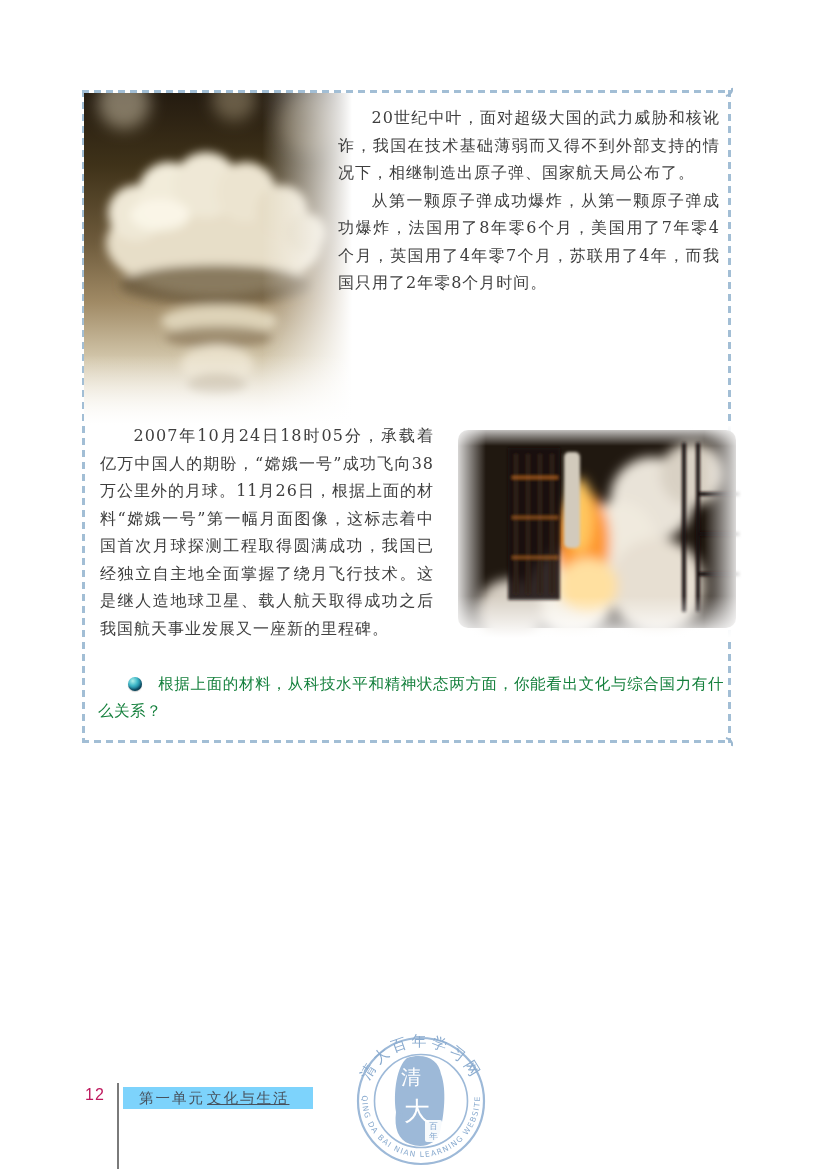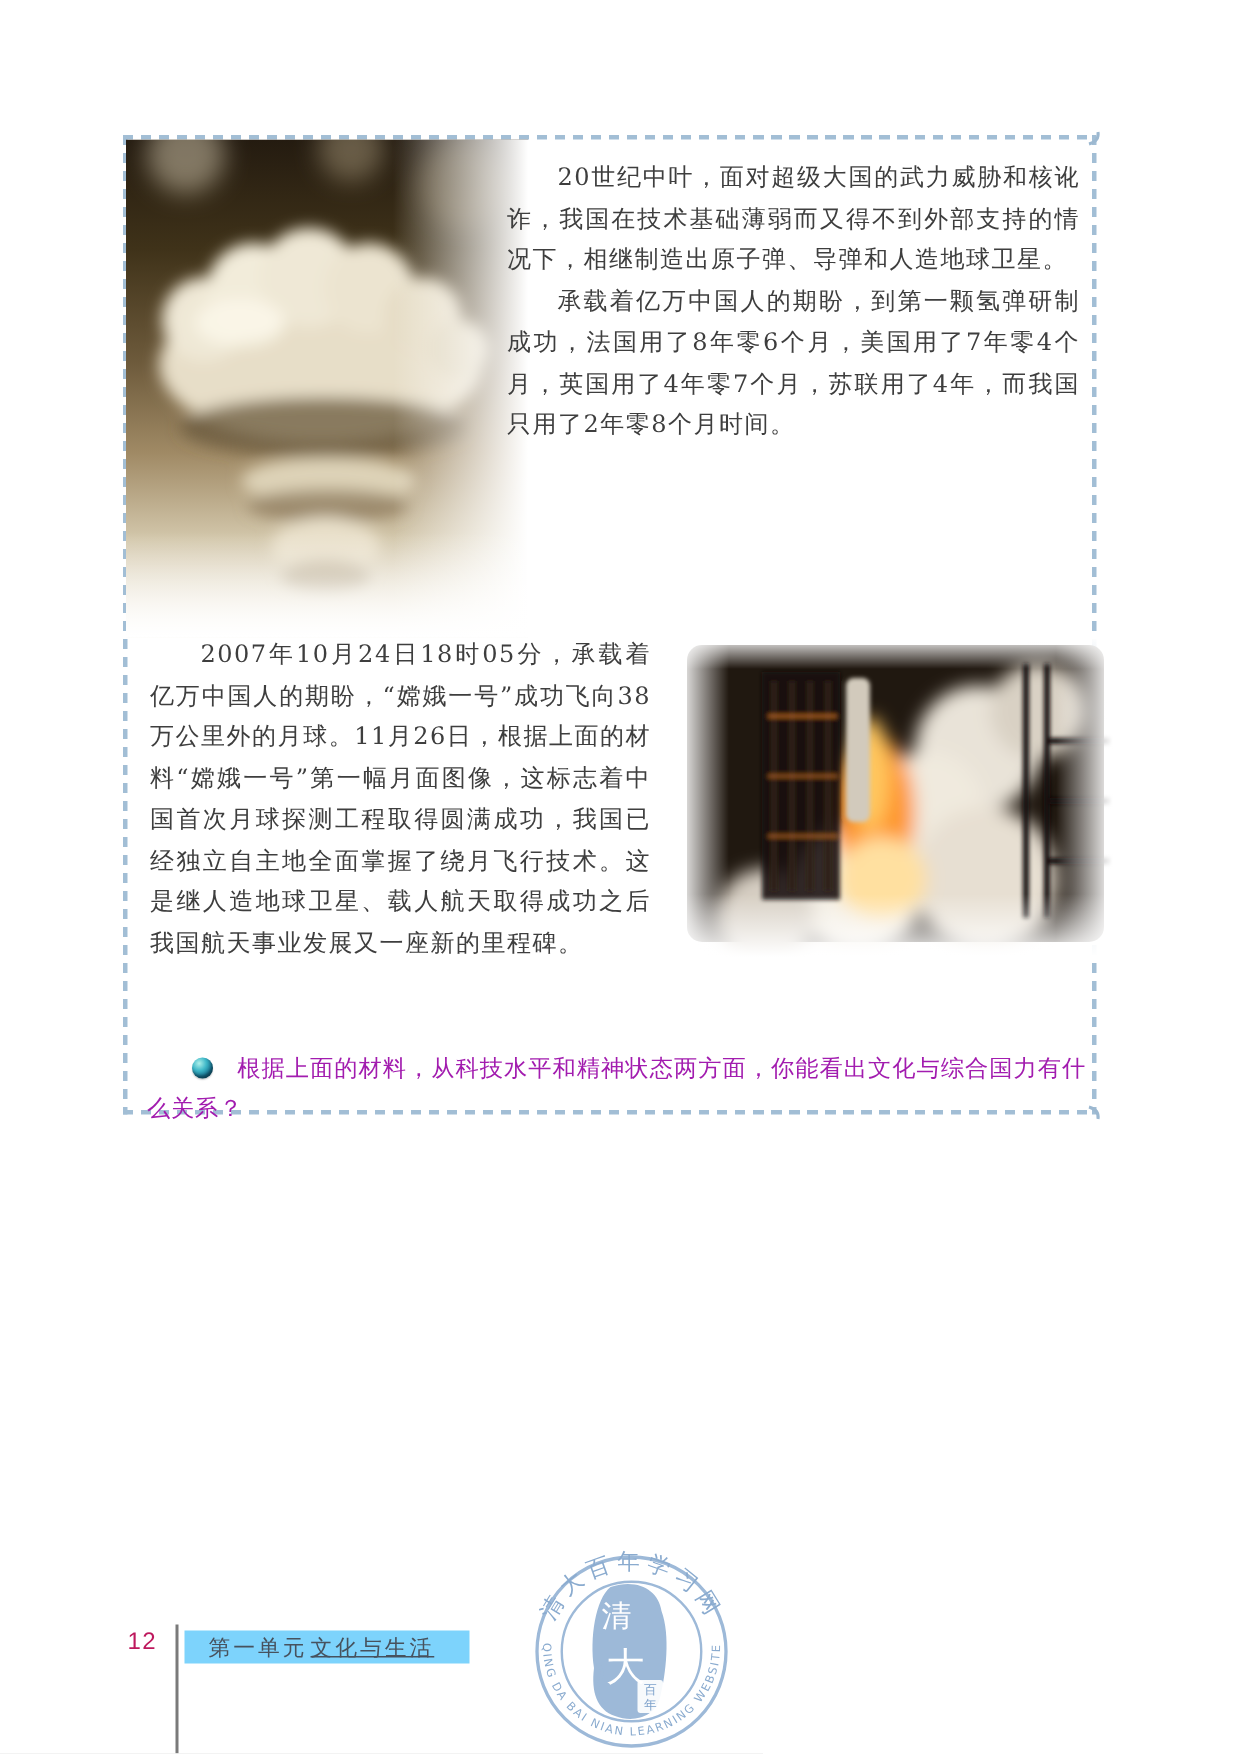--- a/index.html
+++ b/index.html
@@ -16,21 +16,21 @@
   .corner-hook{position:absolute;width:12px;height:12px;}
   .corner-hook path{stroke:#9cb8d0;stroke-width:2;fill:none;}
   
   .bodytext{
     position:absolute;text-align:justify;
     font-size:16px;line-height:27.5px;letter-spacing:1px;color:#3e3e3e;
   }
   .bodytext p{margin:0;text-indent:2.1em;}
   .question-block{
     position:absolute;font-size:15.5px;line-height:27px;letter-spacing:0.5px;
-    text-align:justify;color:#a21caf;margin-top:28px;
+    text-align:justify;color:#15803d;
   }
   .globe{
     display:inline-block;width:14px;height:14px;border-radius:50%;
     background:radial-gradient(circle at 34% 28%, #aef0ea 0%, #3fb8c8 35%, #16718f 65%, #0b3a55 100%);
     box-shadow:inset -1px -2px 2px rgba(0,0,0,.35), 0 1px 1px rgba(0,0,0,.2);
     vertical-align:-2px;margin:0 16px 0 30px;
   }
   
   .photo{position:absolute;}
   
@@ -110,22 +110,22 @@
       <ellipse cx="135" cy="244" rx="54" ry="11" fill="#8a775a" opacity="0.7"></ellipse>
       <ellipse cx="133" cy="272" rx="36" ry="20" fill="#e9e0ca"></ellipse>
       <ellipse cx="133" cy="291" rx="30" ry="10" fill="#9c8a6a" opacity="0.55"></ellipse>
       <ellipse cx="76" cy="122" rx="30" ry="16" fill="#fbf7ea" opacity="0.8"></ellipse>
     </g>
     <rect x="178" y="0" width="90" height="332" fill="url(#mc-fade-r)"></rect>
     <rect x="0" y="262" width="268" height="70" fill="url(#mc-fade-b)"></rect>
   </svg>
 
   <div class="bodytext" style="left:338px;top:104px;width:382px;">
-    <p>20世纪中叶，面对超级大国的武力威胁和核讹诈，我国在技术基础薄弱而又得不到外部支持的情况下，相继制造出原子弹、导弹和人造地球卫星。</p>
-    <p>承载着亿万中国人的期盼，到第一颗氢弹研制成功，法国用了8年零6个月，美国用了7年零4个月，英国用了4年零7个月，苏联用了4年，而我国只用了2年零8个月时间。</p>
+    <p>20世纪中叶，面对超级大国的武力威胁和核讹诈，我国在技术基础薄弱而又得不到外部支持的情况下，相继制造出原子弹、国家航天局公布了。</p>
+    <p>从第一颗原子弹成功爆炸，从第一颗原子弹成功爆炸，法国用了8年零6个月，美国用了7年零4个月，英国用了4年零7个月，苏联用了4年，而我国只用了2年零8个月时间。</p>
   </div>
 
   <div class="bodytext" style="left:100px;top:422px;width:334px;">
     <p>2007年10月24日18时05分，承载着亿万中国人的期盼，“嫦娥一号”成功飞向38万公里外的月球。11月26日，根据上面的材料“嫦娥一号”第一幅月面图像，这标志着中国首次月球探测工程取得圆满成功，我国已经独立自主地全面掌握了绕月飞行技术。这是继人造地球卫星、载人航天取得成功之后我国航天事业发展又一座新的里程碑。</p>
   </div>
 
   <svg class="photo" style="left:452px;top:424px;" width="290" height="214" viewBox="0 0 290 214">
     <defs>
       <linearGradient id="rk-fade-l" x1="1" y1="0" x2="0" y2="0">
         <stop offset="0" stop-color="#ffffff" stop-opacity="0"></stop>

